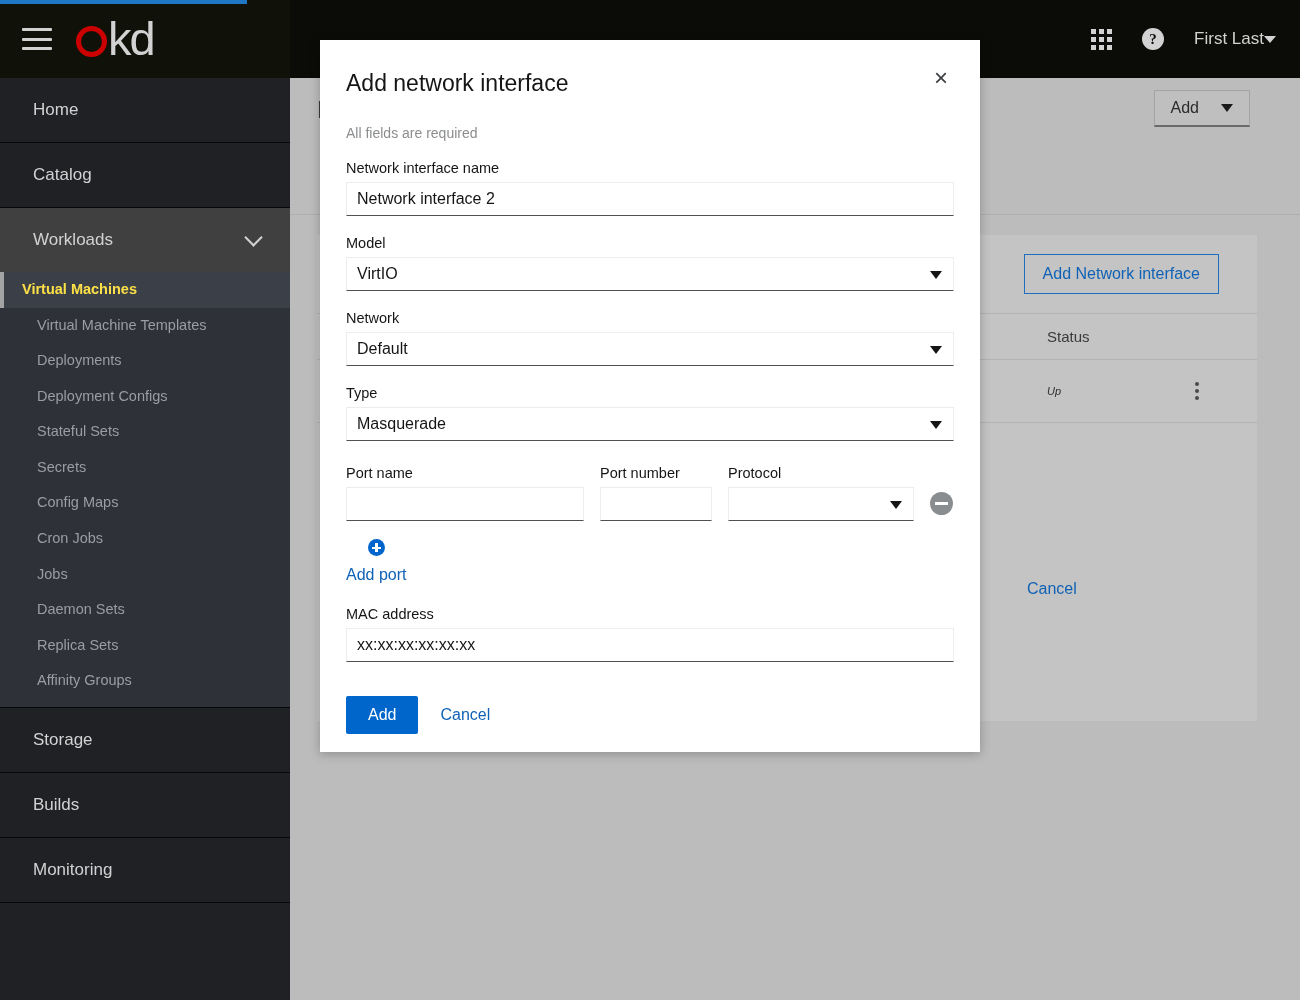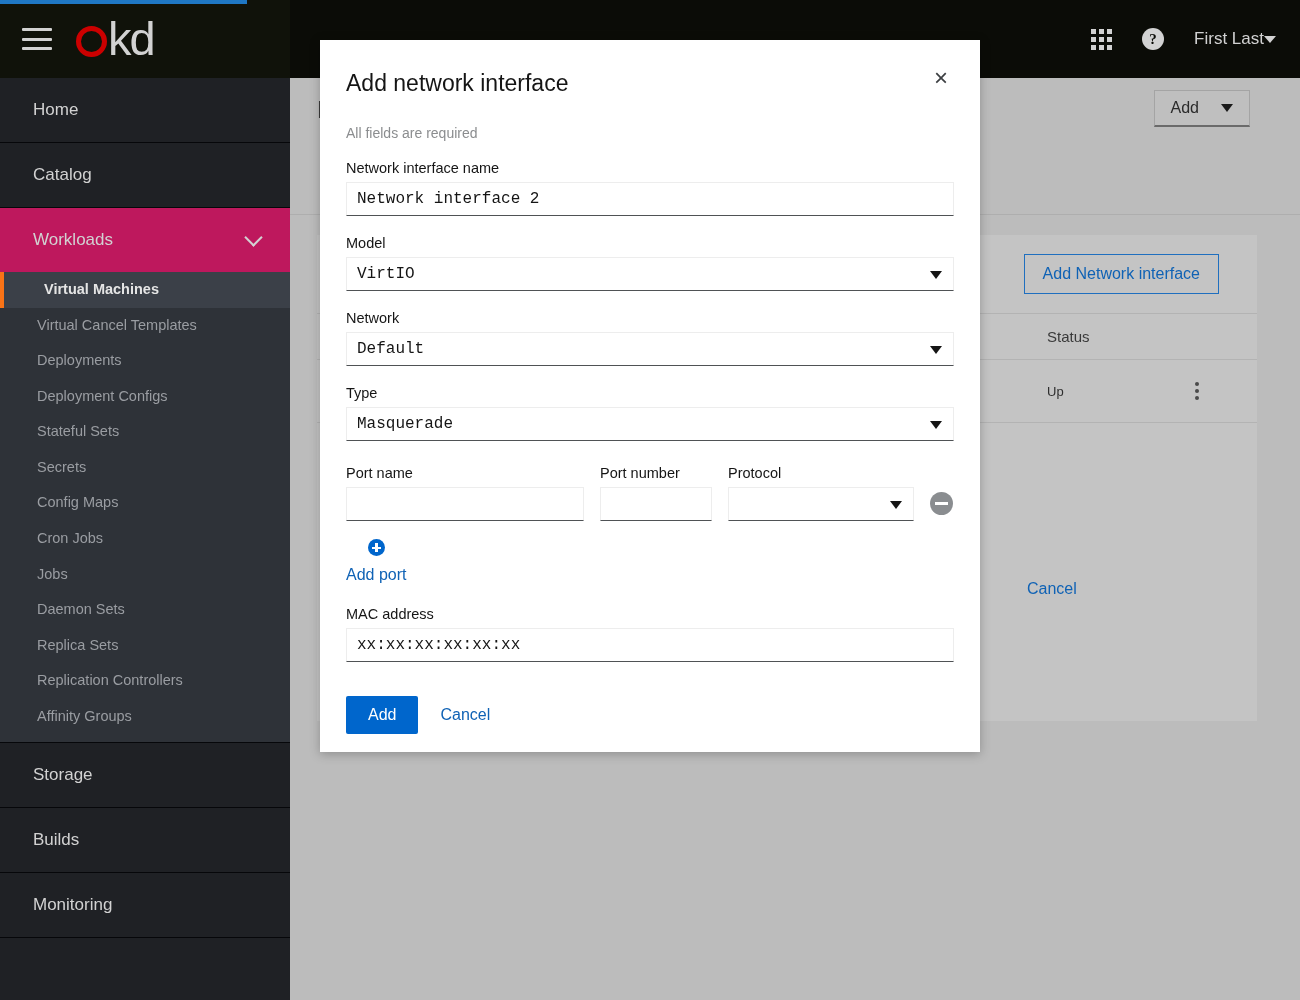--- a/index.html
+++ b/index.html
@@ -63,34 +63,34 @@
   .sidebar {
     position: absolute; top: 78px; left: 0; width: 290px; height: 922px;
     background: #1f2125; overflow: hidden; z-index: 30;
   }
   .nav-section { border-bottom: 1px solid #06070a; }
   .nav-top {
     color: #d2d2d2; font-size: 17px; padding: 22px 0 22px 33px;
     display: flex; align-items: center; justify-content: space-between;
     padding-right: 30px; cursor: pointer;
   }
-  .nav-top.expanded { background: #be185d; border-bottom: none; }
+  .nav-top.expanded { background: #404040; border-bottom: none; }
   .chev {
     width: 13px; height: 13px; border-right: 2px solid #d2d2d2;
     border-bottom: 2px solid #d2d2d2; transform: rotate(45deg);
     margin-top: -6px;
   }
   .subnav { background: #2e3238; padding-bottom: 8px; }
   .subitem {
     color: #9a9da2; font-size: 14.5px; padding: 8px 0 8px 33px;
     cursor: pointer; border-left: 4px solid transparent; line-height: 1.35;
   }
   .subitem.active {
-    background: #3b4048; color: #e5e5e5; border-left: 4px solid #f97316;
-    padding-left: 40px; font-weight: 600;
+    background: #3b4048; color: #fde047; border-left: 4px solid #a3a3a3;
+    padding-left: 18px; font-weight: 600;
   }
 
   
   .main {
     position: absolute; top: 78px; left: 290px; width: 1010px; height: 922px;
     background: #bcbcbc; z-index: 10; overflow: hidden;
   }
   .page-head { position: relative; height: 137px; border-bottom: 1px solid #aeaeae; }
   .page-title {
     position: absolute; left: 27px; top: 18px;
@@ -117,22 +117,23 @@
     border: 1px solid #1f6fbf; color: #0f62b5; background: transparent;
     font-size: 16px; padding: 10px 18px; cursor: pointer;
     font-family: "Liberation Sans", sans-serif;
   }
   .nic-table { width: 100%; border-collapse: collapse; }
   .nic-table th {
     text-align: left; font-weight: 400; color: #3a3a3a; font-size: 15px;
     padding: 14px 10px; border-top: 1px solid #b3b3b3; border-bottom: 1px solid #b3b3b3;
   }
   .nic-table td {
-    color: #2e2e2e; font-size: 13px; padding: 22px 10px;
+    color: #2e2e2e; font-size: 11px; padding: 22px 10px;
     border-bottom: 1px solid #b3b3b3;
+    font-style: italic;
   }
   .kebab { display: flex; flex-direction: column; gap: 3px; align-items: center;
     cursor: pointer; width: 20px; }
   .kebab i { width: 4px; height: 4px; background: #4a4a4a; border-radius: 50%; display:block; }
   .card-cancel {
     position: absolute; left: 710px; top: 345px;
     color: #0f62b5; font-size: 16px; cursor: pointer;
   }
 
   
@@ -149,21 +150,21 @@
     cursor: pointer; line-height: 1; padding: 2px 6px;
     font-family: "Liberation Sans", sans-serif;
   }
   .req-note { color: #8b8d8f; font-size: 14px; margin-top: 28px; }
   .field { margin-top: 19px; }
   .field-label { font-size: 14.5px; color: #151515; margin-bottom: 6px; }
   .txt-input, .sel-input {
     width: 100%; height: 34px; background: #fff;
     border: 1px solid #ededed; border-bottom: 1px solid #4f5255;
     font-size: 16px; color: #151515; padding: 0 10px;
-    font-family: Liberation Mono, monospace;
+    font-family: Liberation Sans, sans-serif;
   }
   .sel-wrap { position: relative; }
   .sel-input { appearance: none; padding-right: 30px; cursor: pointer; }
   .sel-caret {
     position: absolute; right: 12px; top: 14px; pointer-events: none;
     width: 0; height: 0; border-left: 6px solid transparent;
     border-right: 6px solid transparent; border-top: 8px solid #151515;
   }
   .ports-row { display: flex; align-items: flex-end; gap: 16px; margin-top: 24px; }
   .port-name-col { width: 238px; }
@@ -256,31 +257,30 @@
         </div>
     </div>
 
     <div class="nav-section">
       <div class="nav-top expanded">
         <span>Workloads</span>
         <span class="chev"></span>
       </div>
       <div class="subnav">
         <div class="subitem active"><span>Virtual Machines</span></div>
-        <div class="subitem"><span>Virtual Cancel Templates</span></div>
+        <div class="subitem"><span>Virtual Machine Templates</span></div>
         <div class="subitem"><span>Deployments</span></div>
         <div class="subitem"><span>Deployment Configs</span></div>
         <div class="subitem"><span>Stateful Sets</span></div>
         <div class="subitem"><span>Secrets</span></div>
         <div class="subitem"><span>Config Maps</span></div>
         <div class="subitem"><span>Cron Jobs</span></div>
         <div class="subitem"><span>Jobs</span></div>
         <div class="subitem"><span>Daemon Sets</span></div>
         <div class="subitem"><span>Replica Sets</span></div>
-        <div class="subitem"><span>Replication Controllers</span></div>
         <div class="subitem"><span>Affinity Groups</span></div>
       </div>
     </div>
 
     <div class="nav-section">
       <div class="nav-top">
           <span>Storage</span>
         </div>
     </div>
     <div class="nav-section">

